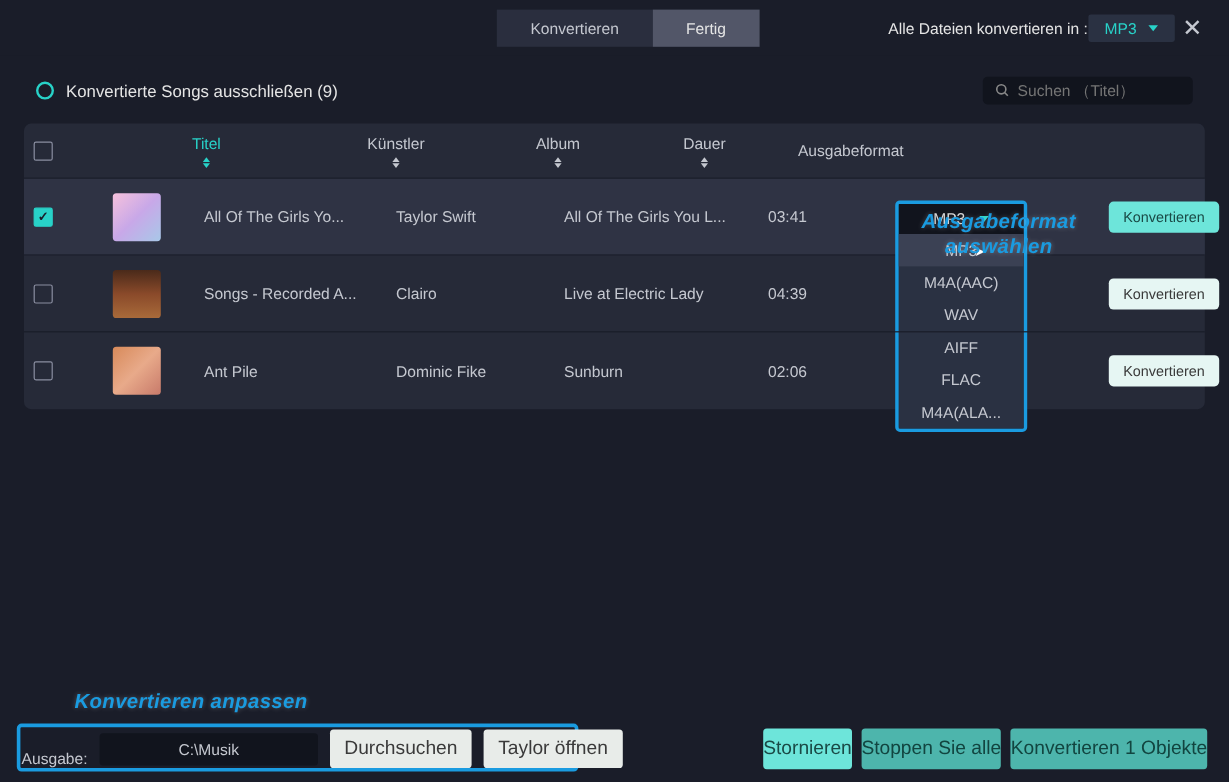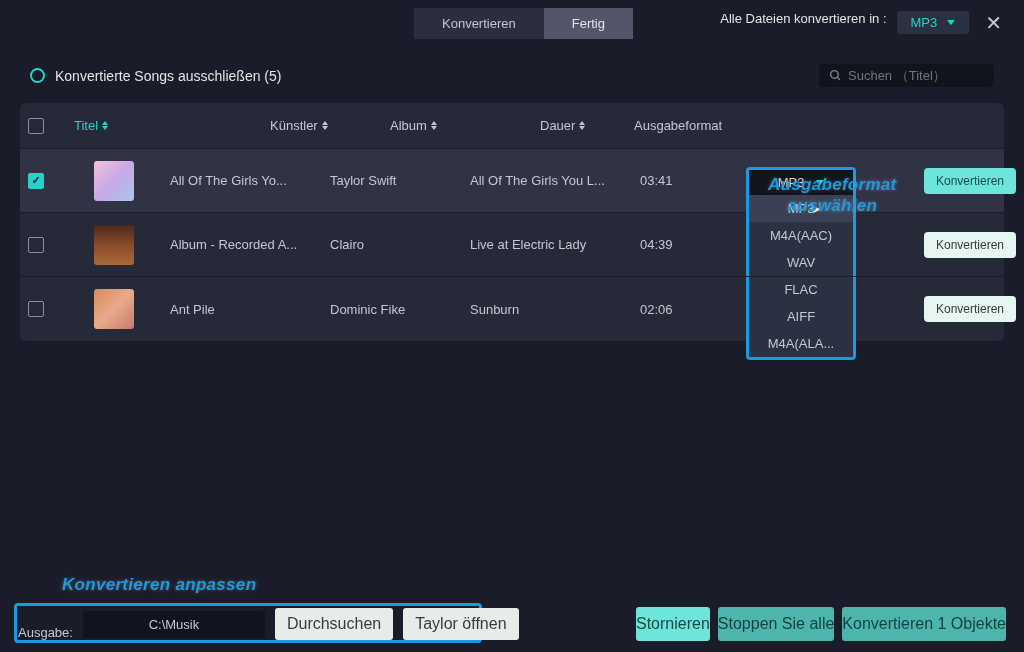--- a/index.html
+++ b/index.html
@@ -3,39 +3,39 @@
 <meta charset="utf-8">
 <style>
   * { box-sizing: border-box; margin: 0; padding: 0; font-family: Arial, sans-serif; }
   body { background: #1a1d29; color: #c5c8d0; width: 1024px; height: 652px; overflow: hidden; position: relative; }
 
   
   .topbar { height: 46px; display: flex; align-items: center; padding: 0 16px; background: #1a1d29; }
   .top-tabs { display: flex; margin-left: 398px; }
   .top-tab { padding: 8px 28px; font-size: 13px; color: #c5c8d0; background: #2a2e3e; border: none; cursor: pointer; }
   .top-tab.active { background: #525668; color: #e5e5e5; }
-  .top-right { margin-left: auto; display: flex; align-items: flex-start; gap: 10px; }
+  .top-right { margin-left: auto; display: flex; align-items: center; }
   .top-right-label { font-size: 13px; color: #e5e5e5; }
   .format-global { background: #2a3142; color: #28d2c8; padding: 4px 14px; border-radius: 2px; font-size: 13px; display: flex; align-items: center; gap: 10px; cursor: pointer; }
   .format-global .caret { width: 0; height: 0; border-left: 4px solid transparent; border-right: 4px solid transparent; border-top: 5px solid #28d2c8; }
   .close-x { color: #c5c8d0; font-size: 20px; cursor: pointer; padding: 0 6px; }
 
   
   .toolbar { display: flex; align-items: center; padding: 18px 30px 10px 30px; }
   .radio-ring { width: 15px; height: 15px; border: 2px solid #28d2c8; border-radius: 50%; margin-right: 10px; }
   .exclude-label { font-size: 14px; color: #e5e5e5; }
   .search-wrap { margin-left: auto; background: #11141d; border-radius: 4px; display: flex; align-items: center; padding: 4px 10px; width: 175px; }
   .search-wrap svg { flex: none; }
   .search-input { background: transparent; border: none; color: #888; font-size: 13px; margin-left: 6px; width: 100%; outline: none; }
 
   
   .table-wrap { margin: 6px 20px 0 20px; background: #262a38; border-radius: 6px; overflow: visible; }
   .thead, .trow { display: grid; grid-template-columns: 46px 56px 140px 120px 150px 94px 150px 1fr; align-items: center; padding: 0 8px; position: relative; }
   .thead { height: 46px; border-bottom: 1px solid #1a1d29; }
-  .th { font-size: 13px; color: #c5c8d0; display: flex; align-items: center; gap: 4px; }
+  .th { font-size: 13px; color: #c5c8d0; display: flex; align-items: center; gap: 4px; flex-direction: column; }
   .th.sorted { color: #28d2c8; }
   .sort-icon { display: inline-flex; flex-direction: column; gap: 1px; }
   .sort-icon span { width: 0; height: 0; border-left: 3px solid transparent; border-right: 3px solid transparent; }
   .sort-icon .up { border-bottom: 4px solid currentColor; }
   .sort-icon .down { border-top: 4px solid currentColor; }
   .th-output { grid-column: 7; }
 
   .trow { height: 64px; border-bottom: 1px solid #1a1d29; gap: 20px; }
   .trow.selected { background: #2f3344; }
   .chk { width: 16px; height: 16px; border: 1.5px solid #8a8ea0; border-radius: 2px; cursor: pointer; display:flex; align-items:center; justify-content:center; }
@@ -94,21 +94,21 @@
     <div class="format-global">
       <span>MP3</span>
       <span class="caret"></span>
     </div>
     <span class="close-x">✕</span>
   </div>
 </div>
 
 <div class="toolbar">
   <span class="radio-ring"></span>
-  <span class="exclude-label">Konvertierte Songs ausschließen (5)</span>
+  <span class="exclude-label">Konvertierte Songs ausschließen (9)</span>
   <div class="search-wrap">
     <svg width="13" height="13" viewBox="0 0 24 24" fill="none" stroke="#888" stroke-width="2.5">
         <circle cx="10" cy="10" r="7"></circle>
         <line x1="20" y1="20" x2="15" y2="15"></line>
       </svg>
     <input class="search-input" placeholder="Suchen （Titel）" style="">
   </div>
 </div>
 
 <div class="table-wrap">
@@ -164,40 +164,40 @@
     <div class="fmt-container">
       <div class="dd-box">
         <div class="dd-selected">
           <span>MP3</span>
             <span class="caret"></span>
         </div>
         <div class="dd-list">
           <div class="dd-item active"><span>MP3</span><span class="cursor-icon">➤</span></div>
           <div class="dd-item">M4A(AAC)</div>
           <div class="dd-item">WAV</div>
+          <div class="dd-item">AIFF</div>
           <div class="dd-item">FLAC</div>
-          <div class="dd-item">AIFF</div>
           <div class="dd-item">M4A(ALA...</div>
         </div>
       </div>
     </div>
     <div class="row-actions">
       <button class="btn-convert accent">Konvertieren</button>
       <span class="row-x">✕</span>
     </div>
   </div>
 
   <div class="trow">
     <div>
         <span class="chk"></span>
       </div>
     <div>
         <div class="art art2"></div>
       </div>
-    <div class="cell">Album - Recorded A...</div>
+    <div class="cell">Songs - Recorded A...</div>
     <div class="cell">Clairo</div>
     <div class="cell">Live at Electric Lady</div>
     <div class="cell">04:39</div>
     <div></div>
     <div class="row-actions">
       <button class="btn-convert">Konvertieren</button>
       <span class="row-x">✕</span>
     </div>
   </div>
 

